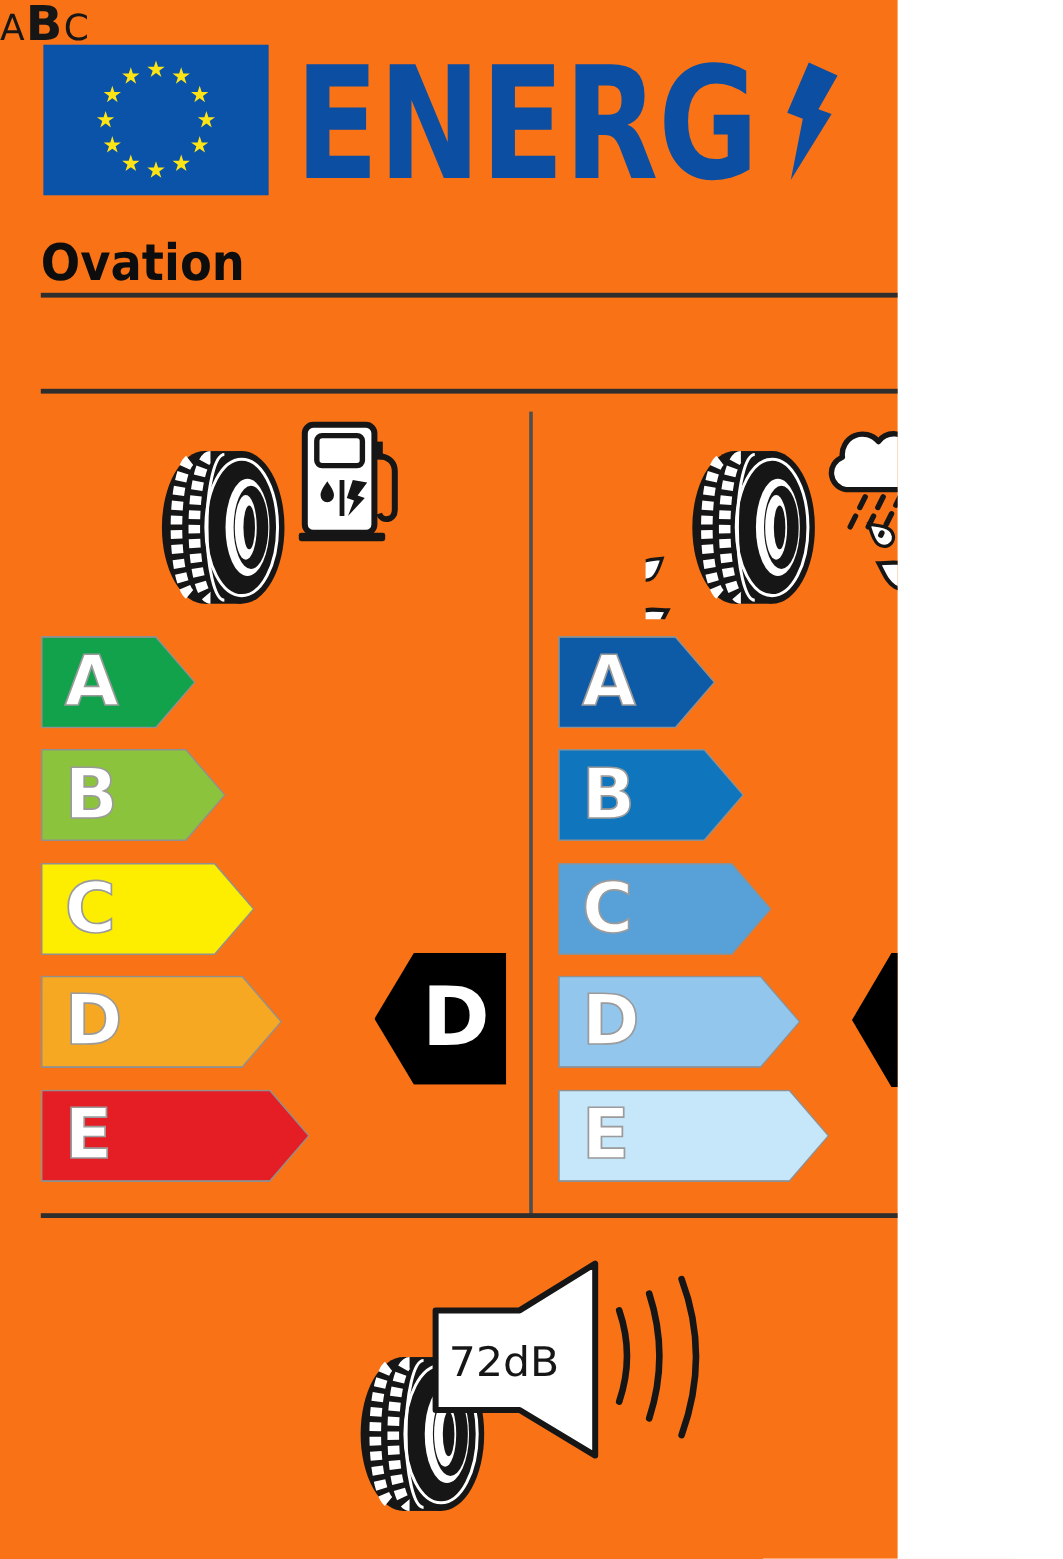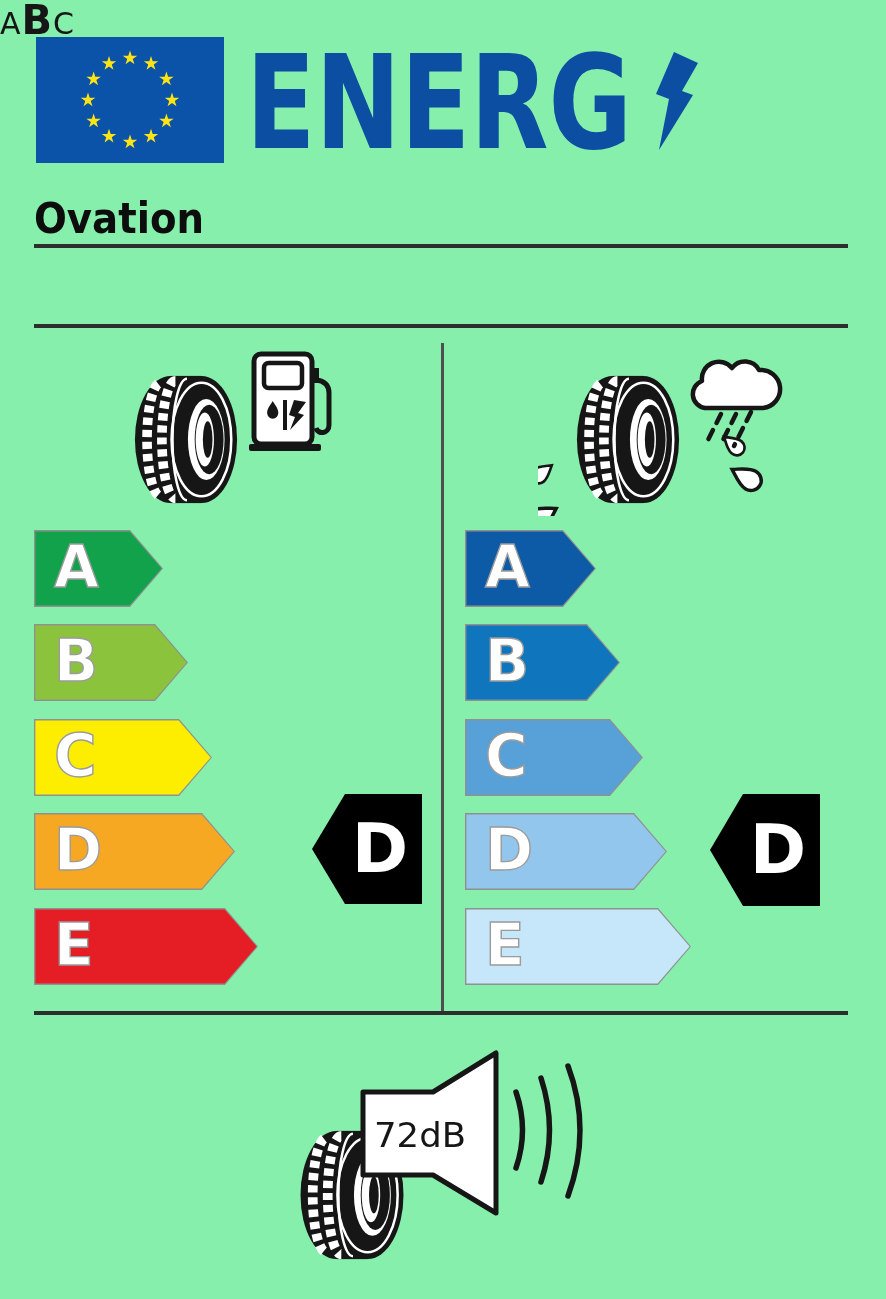--- a/index.html
+++ b/index.html
@@ -1,17 +1,17 @@
 <!DOCTYPE html>
 <html><head>
 <meta charset="utf-8">
 <style>
   html,body{margin:0;padding:0;background:#fff;}
   .label{
-    position:relative;width:886px;height:1299px;background:#86efac;overflow:hidden;
+    position:relative;width:748px;height:1299px;background:#f97316;overflow:hidden;
     font-family:"DejaVu Sans","Liberation Sans",sans-serif;
   }
   .abs{position:absolute;}
 
   
   .eu-flag{left:36px;top:37px;width:188px;height:126px;}
   .energ-logo{left:246px;top:50px;width:460px;height:104px;}
   .brand{
     left:34px;top:195px;width:240px;height:52px;
   }

